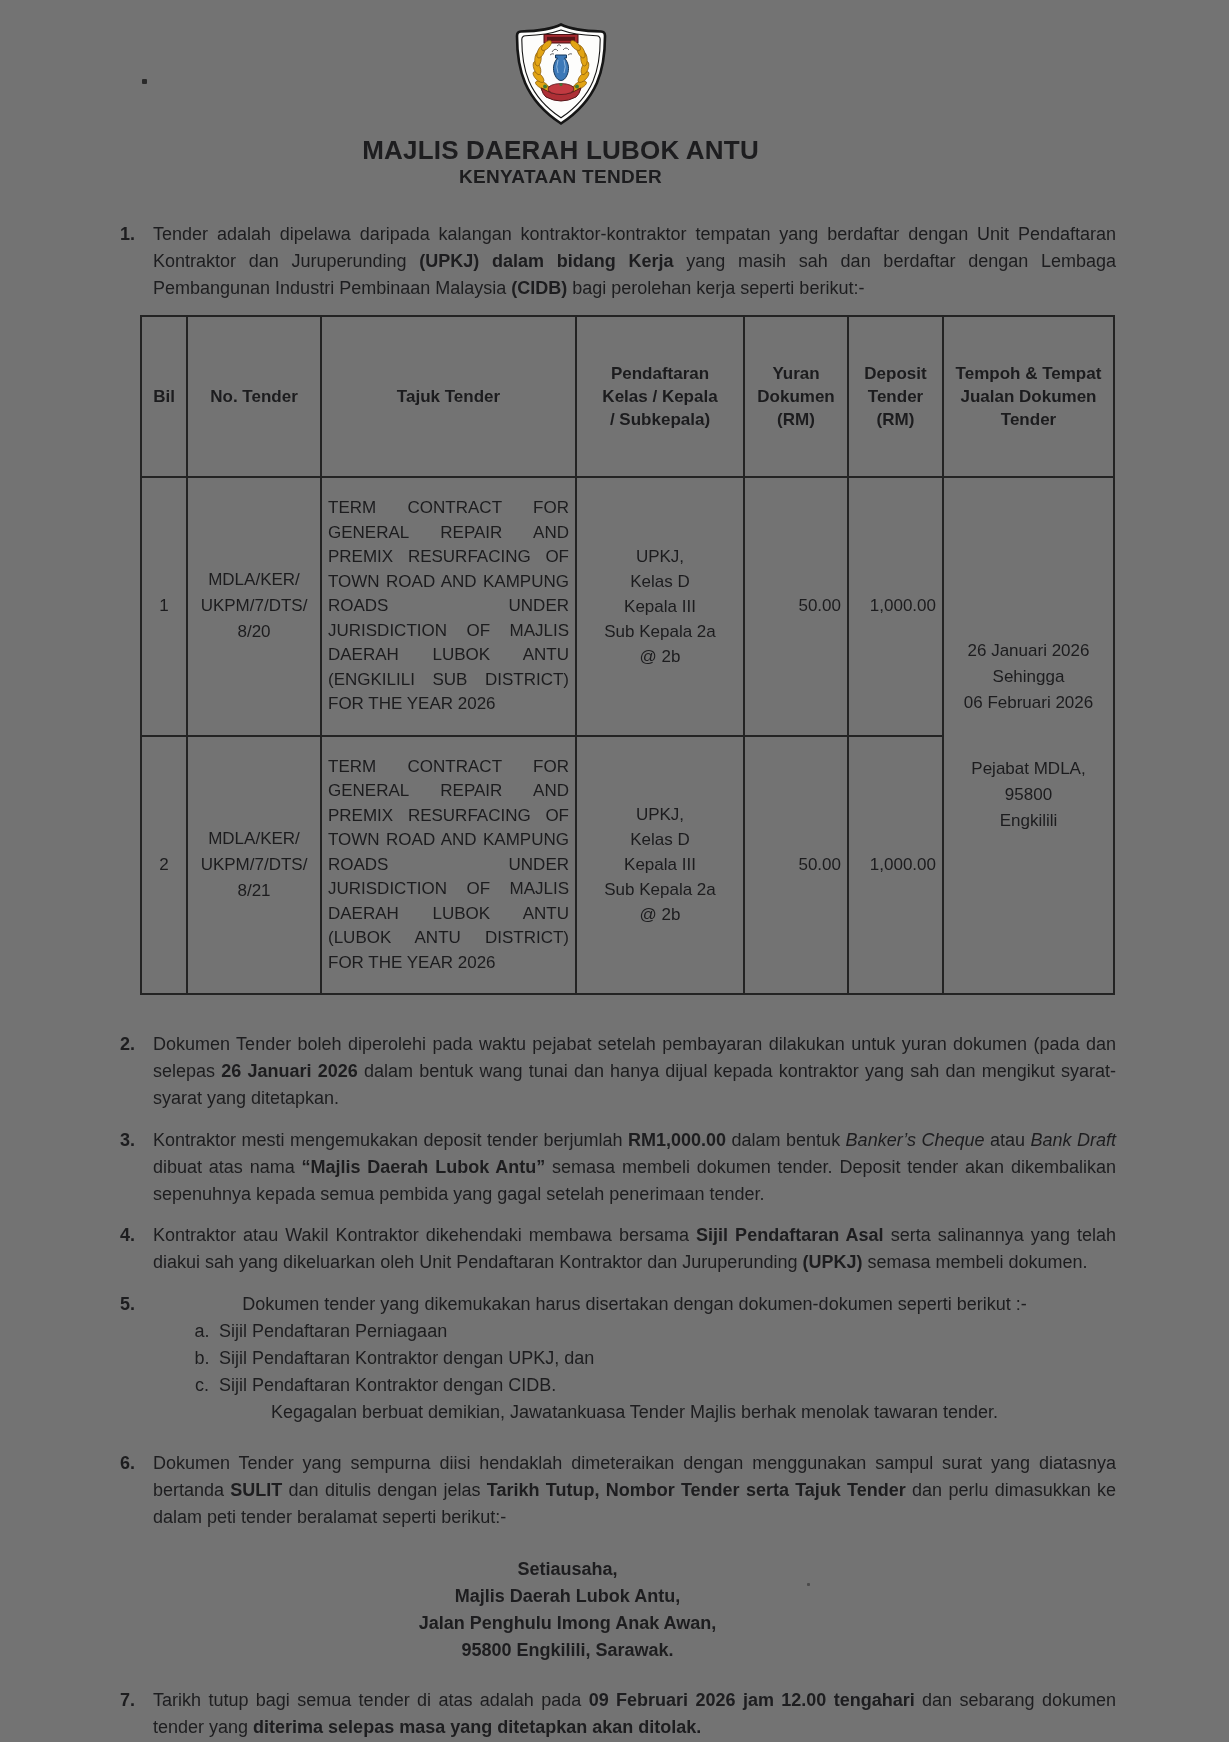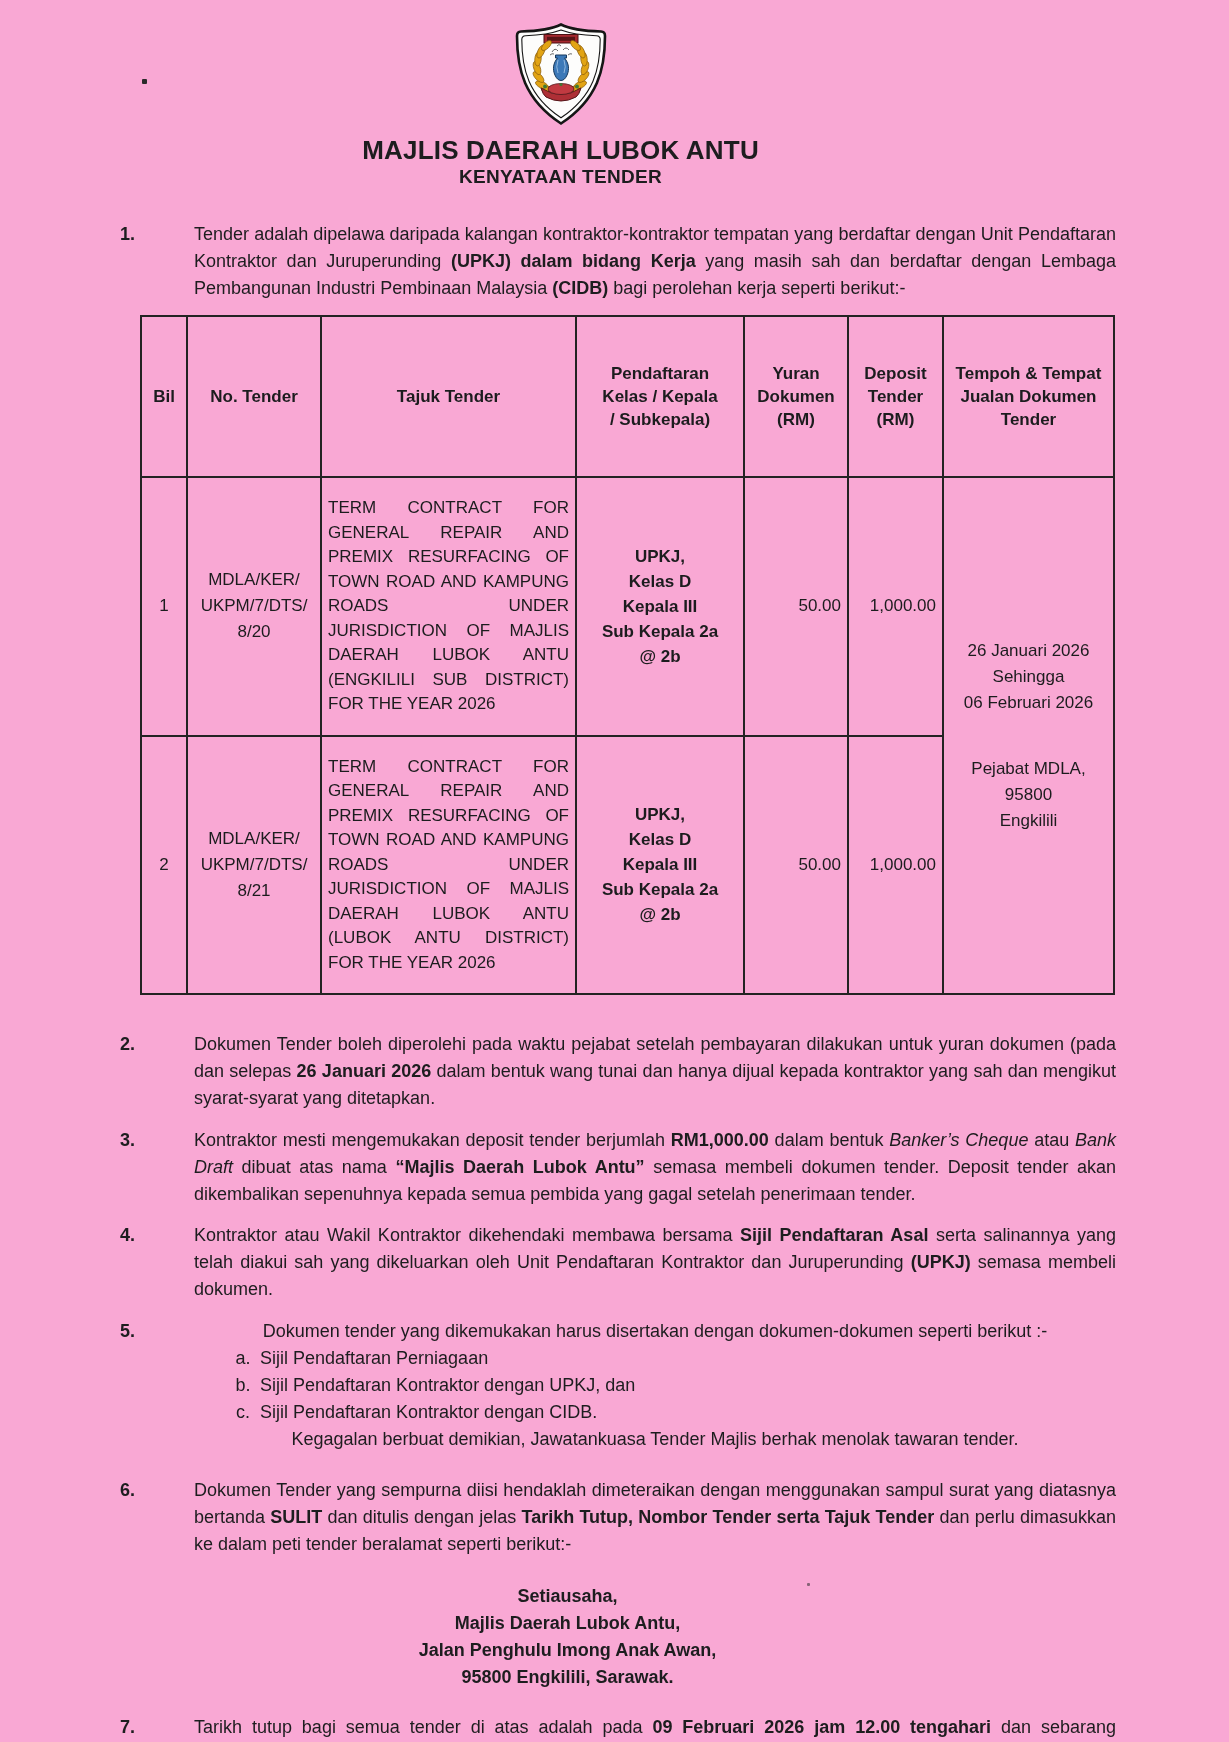--- a/index.html
+++ b/index.html
@@ -1,38 +1,38 @@
 <!DOCTYPE html>
 <html><head>
 <meta charset="utf-8">
 <style>
   html,body{margin:0;padding:0;background:#e8e8e6;}
   .page{
     position:relative;
     width:1229px;height:1742px;
     margin:0 auto;
-    background:#f9a8d4;
+    background:#737373;
     color:#1d1d1f;
     font-family:"Liberation Sans","DejaVu Sans",sans-serif;
     overflow:hidden;
   }
   .artifact{position:absolute;background:#2a2a2a;border-radius:1px;}
   .dot1{left:142px;top:79px;width:5px;height:5px;}
   .dot2{left:807px;top:1583px;width:3px;height:3px;opacity:.55;}
 
   
   .doc-header{margin-top:22px;text-align:center;transform:translateX(-54px);}
   .crest{display:inline-block;}
   .org-name{font-size:26px;font-weight:700;letter-spacing:.2px;margin-top:6px;line-height:28px;}
   .doc-subtitle{font-size:19px;font-weight:700;letter-spacing:.3px;line-height:22px;margin-top:2px;}
 
   
   .para{display:flex;margin-left:120px;width:996px;font-size:18px;line-height:27px;}
   .para .num{width:33px;flex-shrink:0;font-weight:700;}
-  .para .ptext{width:963px;text-align:justify;margin-left:41px;}
+  .para .ptext{width:963px;text-align:justify;}
   .para .ptext b{font-weight:700;}
   #para1{margin-top:33px;margin-bottom:13px;}
   #para2{margin-bottom:15px;}
   #para3{margin-bottom:14px;}
   #para4{margin-bottom:15px;}
   #para5{margin-bottom:24px;}
   #para6{margin-bottom:12px;}
   #para7{margin-top:23px;}
   .sub-item{display:flex;margin-left:32px;}
   .sub-item .slabel{width:34px;flex-shrink:0;}
@@ -46,21 +46,21 @@
   }
   table.tender th,table.tender td{border:2px solid #232323;padding:18px 6px;}
   table.tender thead th{
     height:123px;font-weight:700;text-align:center;vertical-align:middle;
     white-space:pre-line;line-height:23px;font-size:17px;
   }
   table.tender tbody tr{height:193px;}
   td.c-bil{text-align:center;vertical-align:middle;}
   td.c-no{text-align:center;vertical-align:middle;white-space:pre-line;line-height:26px;}
   td.c-tajuk{vertical-align:top;text-align:justify;padding:4px 9px 2px 9px;line-height:24.5px;}
-  td.c-pend{text-align:center;vertical-align:middle;font-weight:700;white-space:pre-line;line-height:25px;}
+  td.c-pend{text-align:center;vertical-align:middle;font-weight:400;white-space:pre-line;line-height:25px;}
   td.c-val{text-align:right;vertical-align:middle;margin-top:11px;}
   td.c-tempoh{text-align:center;vertical-align:middle;line-height:26px;}
   .tempoh-period,.tempoh-venue{white-space:pre-line;}
   .tempoh-venue{margin-top:40px;}
 
   
   .address-block{text-align:center;font-weight:700;font-size:18px;line-height:27px;
     transform:translateX(-47px);margin-top:25px;}
 </style>
 </head>

